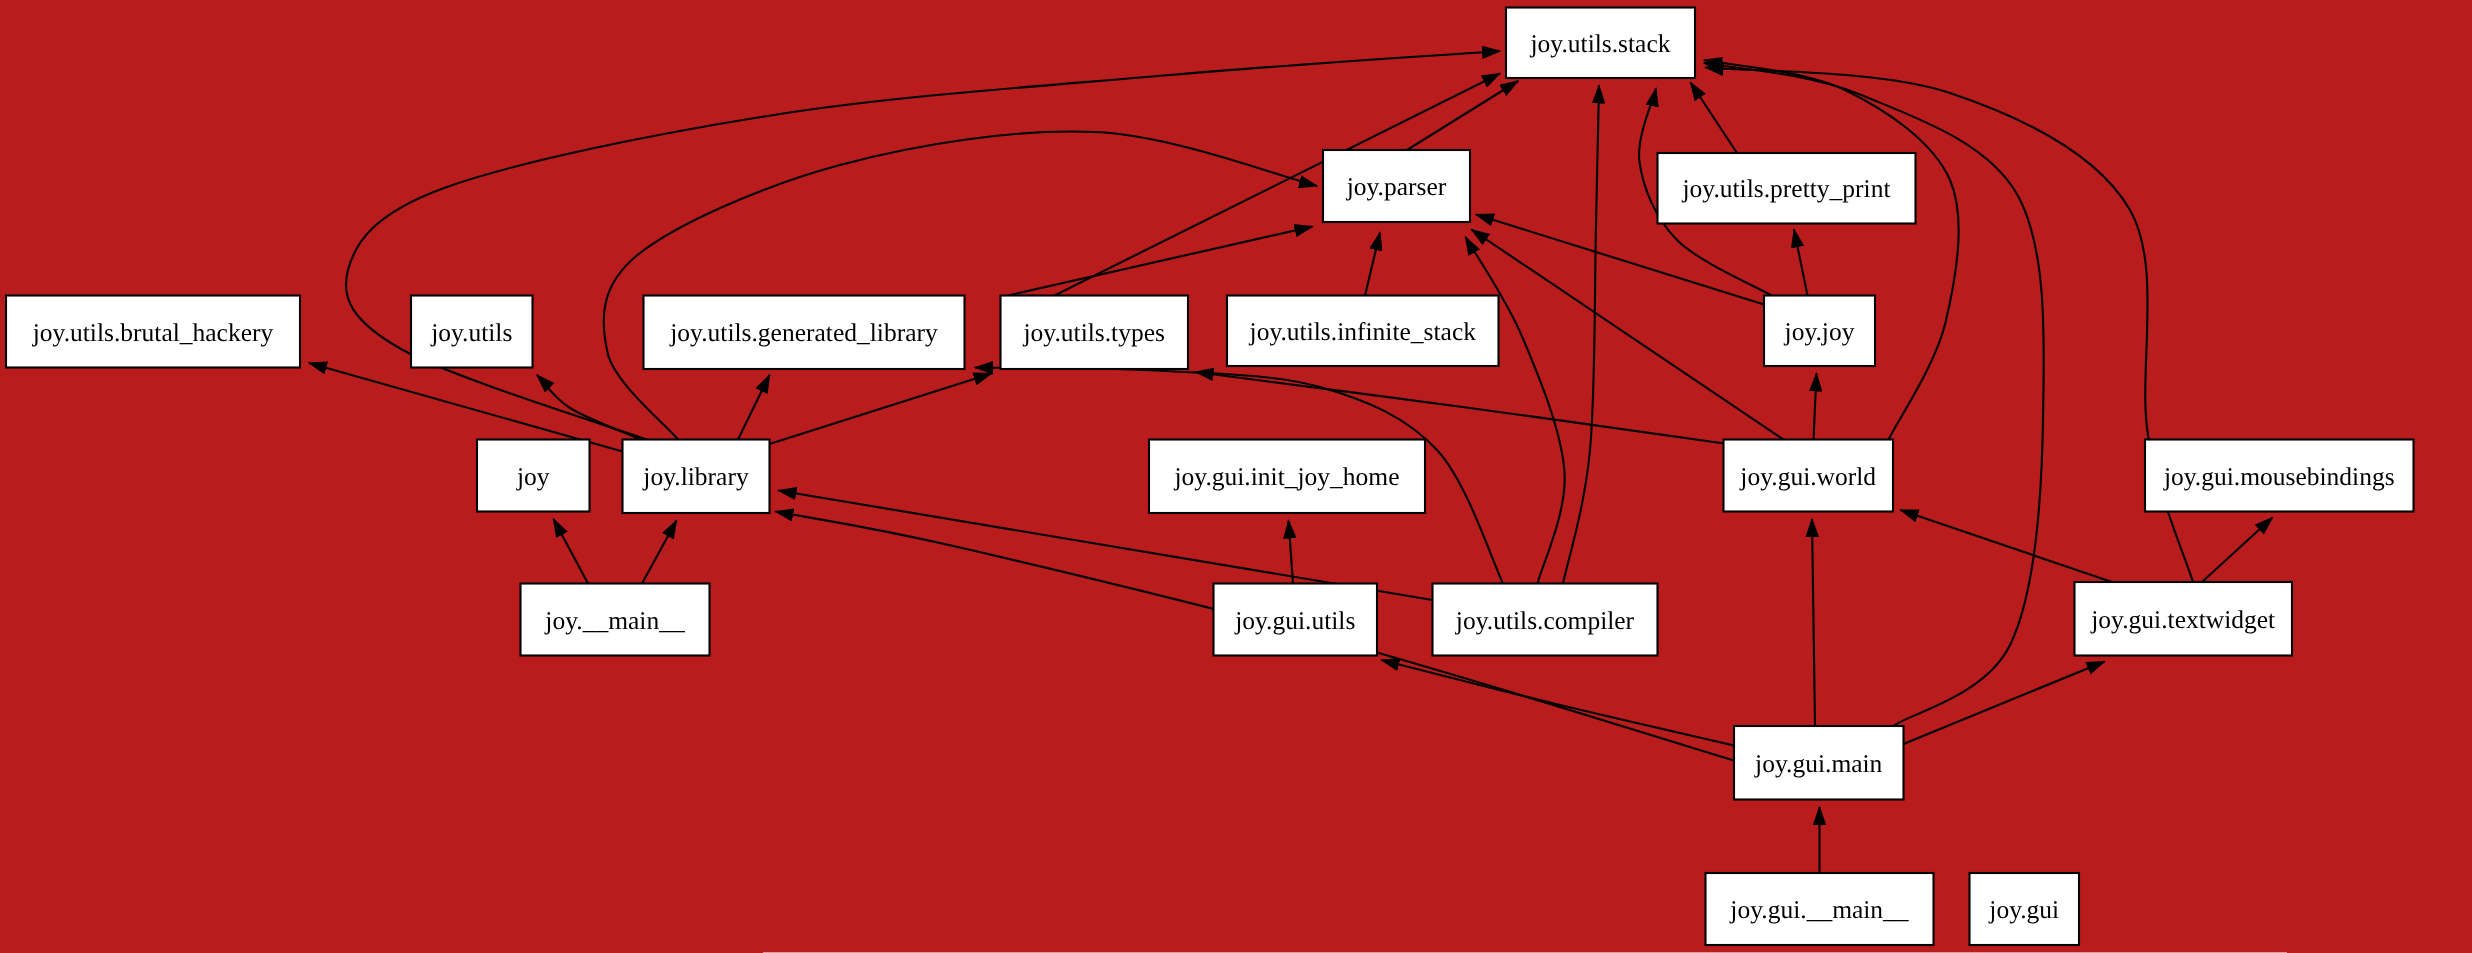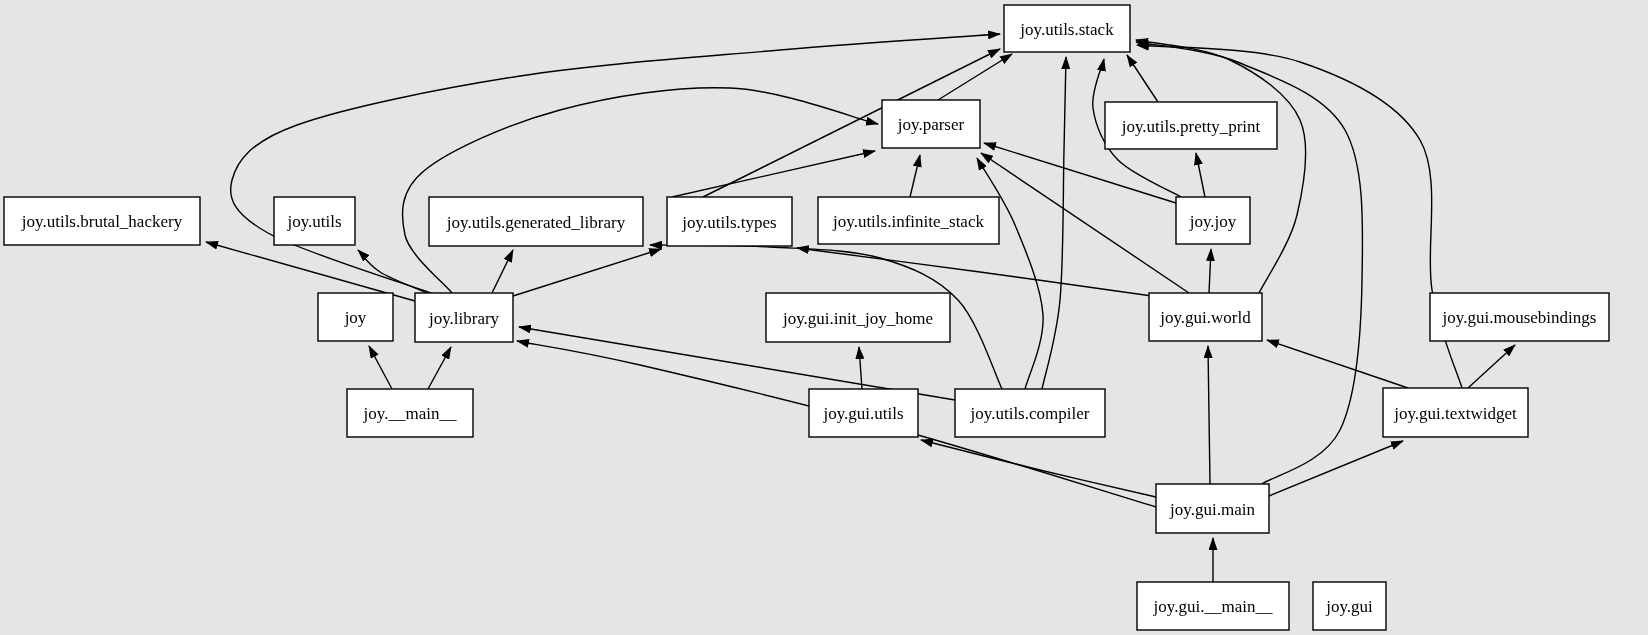--- a/index.html
+++ b/index.html
@@ -5,21 +5,21 @@
   html, body {
     margin: 0;
     padding: 0;
     background: #ffffff;
     font-family: "Liberation Serif", "DejaVu Serif", serif;
   }
   #diagram-root {
     position: relative;
     width: 1648px;
     height: 635px;
-    background: #e5e5e5;
+    background: #b91c1c;
     overflow: hidden;
   }
   svg { display: block; }
   .node-rect {
     fill: #ffffff;
     stroke: #000000;
     stroke-width: 1.4;
   }
   .node-label {
     fill: #000000;

